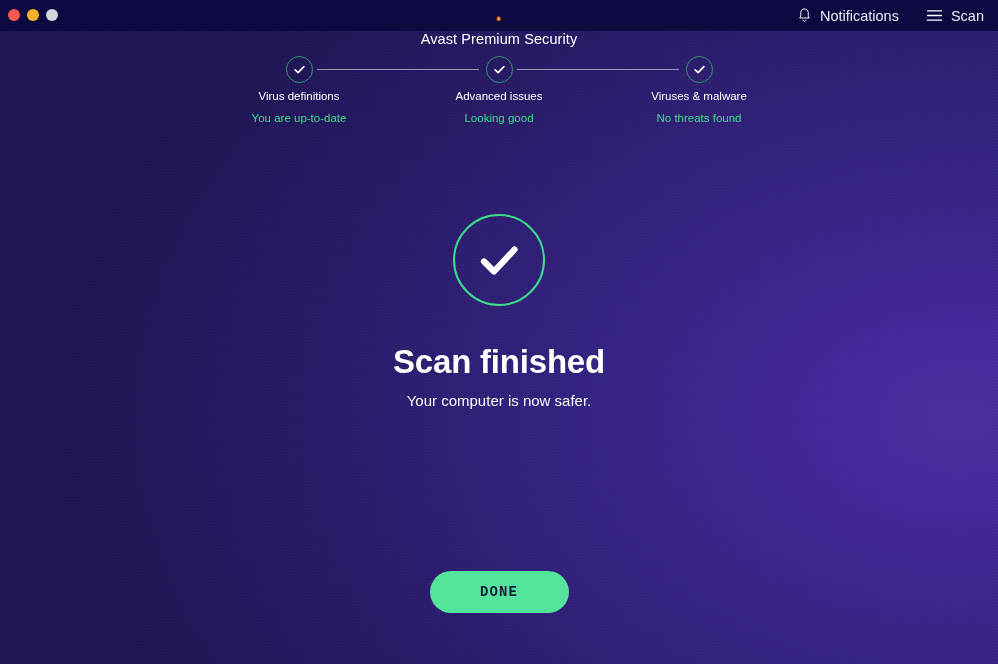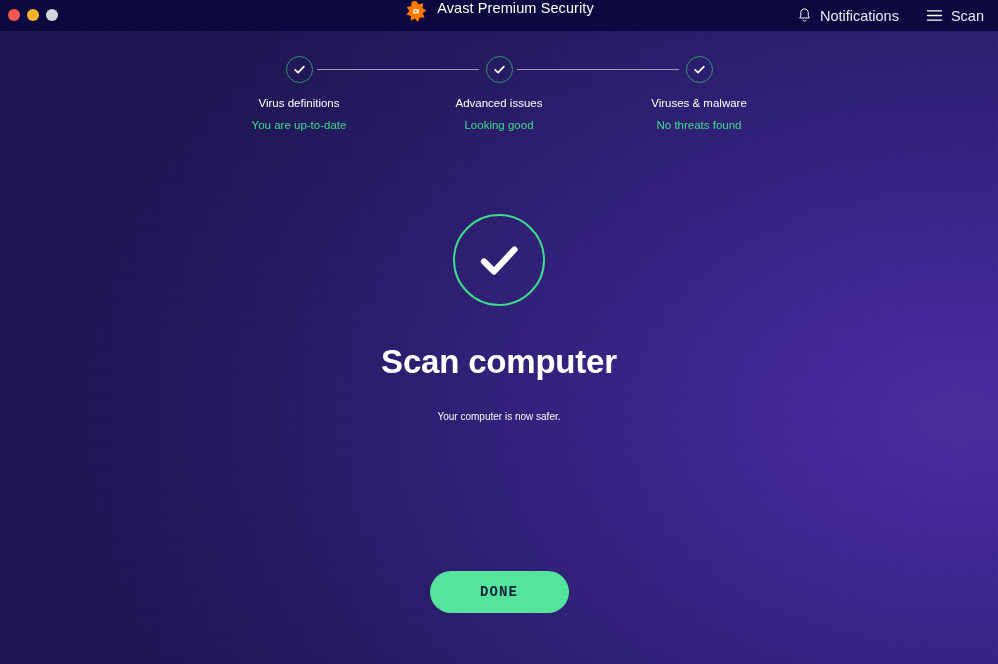--- a/index.html
+++ b/index.html
@@ -40,24 +40,24 @@
   .traffic {
     position:absolute; left:8px; top:9px;
     display:flex; gap:7px;
   }
   .dot { width:12px; height:12px; border-radius:50%; display:block; }
   .dot.red    { background:#f9584f; }
   .dot.yellow { background:#f9b22c; }
   .dot.grey   { background:#d5d5db; }
 
   .brand {
-    position:absolute; left:50%; top:0;
+    position:absolute; left:50%; top:16px;
     transform:translateX(-50%);
     height:31px;
-    display:flex; gap:9px;
+    display:flex; align-items:center; gap:9px;flex-direction:column;
   }
   .brand-logo { width:24px; height:24px; display:block; }
   .brand-title {
     color:#ffffff;
     font-size:14.5px;
     letter-spacing:0.1px;
     white-space:nowrap;
   }
 
   .tb-right {
@@ -95,21 +95,21 @@
     width:27px; height:27px;
     border-radius:50%;
     border:1.6px solid #2d9b68;
     display:flex; align-items:center; justify-content:center;
     background:transparent;
     position:relative; z-index:2;
   }
   .ring-check { width:13px; height:13px; display:block; }
 
   .status-label {
-    margin-top:13px;
+    margin-top:6px;
     color:#ffffff;
     font-size:11.5px;
     line-height:14px;
     white-space:nowrap;
   }
   .status-value {
     margin-top:8px;
     color:#3ddc8a;
     font-size:11.5px;
     line-height:14px;
@@ -143,23 +143,23 @@
 
   .hero-title {
     margin-top:38px;
     color:#ffffff;
     font-size:33px;
     font-weight:bold;
     letter-spacing:-0.2px;
     line-height:36px;
   }
   .hero-sub {
-    margin-top:28px;
-    color:#ffffff;
-    font-size:10px;
+    margin-top:12px;
+    color:#ffffff;
+    font-size:15px;
     line-height:18px;
     opacity:0.97;
   }
 
   
   .footer {
     position:absolute;
     top:571px; left:0; width:998px;
     display:flex; justify-content:center;
     z-index:3;
@@ -261,21 +261,21 @@
 
     </div>
   </div>
 
   <div class="hero">
     <div class="big-ring">
       <svg class="big-check" viewBox="0 0 52 52">
         <path d="M11 27.5 21 37.5 41.5 15.5" fill="none" stroke="#ffffff" stroke-width="6.2" stroke-linecap="round" stroke-linejoin="round"></path>
       </svg>
     </div>
-    <div class="hero-title">Scan computer</div>
+    <div class="hero-title">Scan finished</div>
     <div class="hero-sub">Your computer is now safer.</div>
   </div>
 
   <div class="footer">
     <button class="done-btn">DONE</button>
   </div>
 
 </div>
 
 </body></html>

